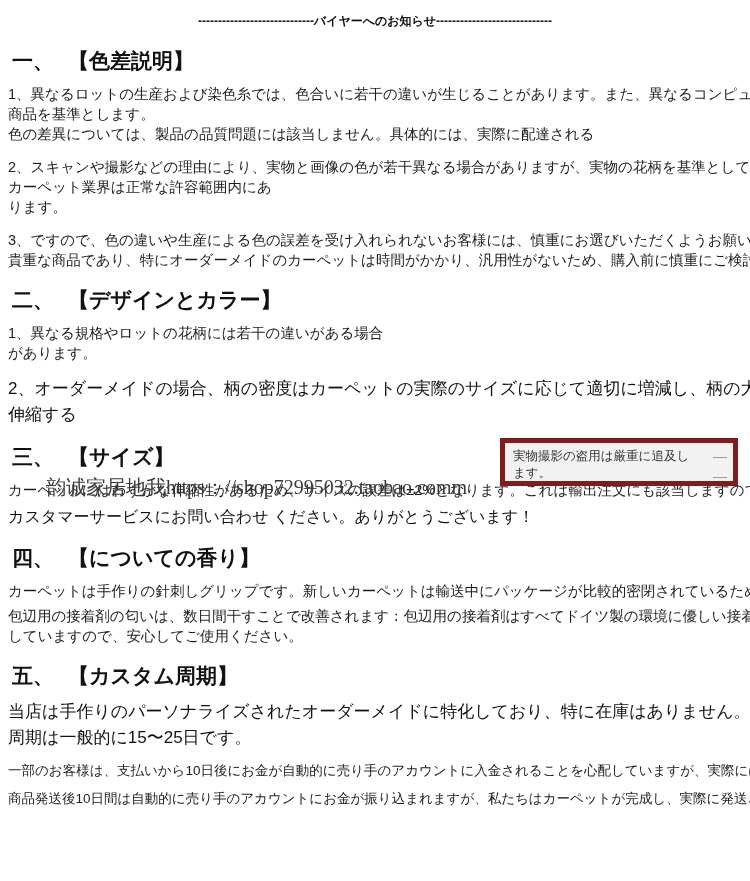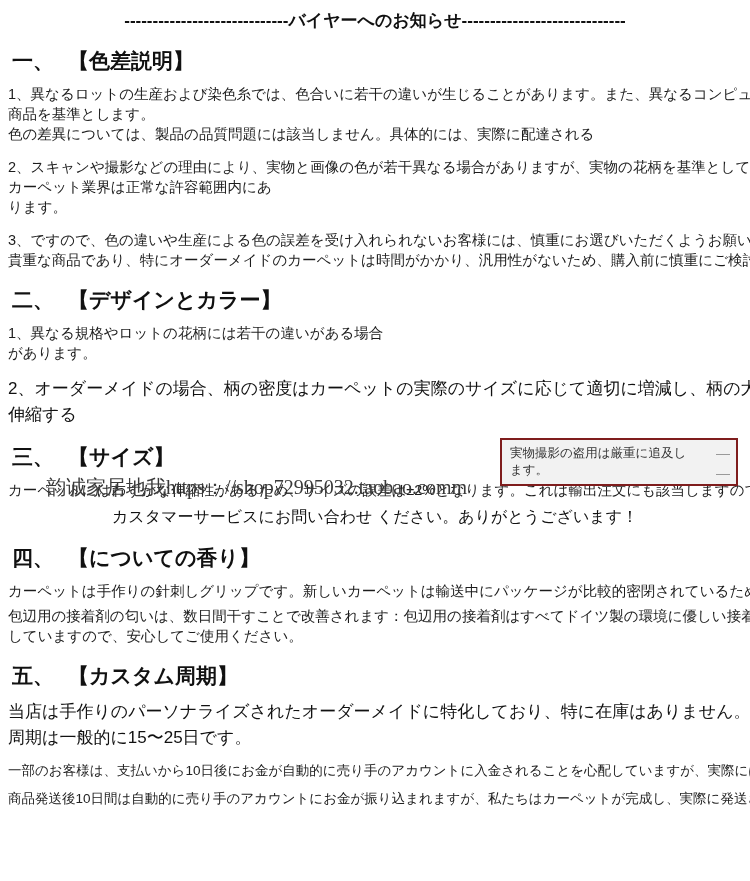--- a/index.html
+++ b/index.html
@@ -16,21 +16,21 @@
   }
   .page {
     position: relative;
     width: 750px;
     height: 881px;
     box-sizing: border-box;
     padding: 0 8px;
   }
   .banner {
     text-align: center;
-    font-size: 17px;
+    font-size: 12px;
     font-weight: bold;
     color: #111;
     letter-spacing: 0px;
     white-space: nowrap;
     overflow: hidden;
     margin-top: 10px;
     margin-bottom: 14px;
     line-height: 22px;
   }
   .section-heading {
@@ -64,21 +64,20 @@
   }
   .big .l2 {
     display: block;
   }
   .mid {
     font-size: 16px;
     line-height: 24px;
     color: #111;
     white-space: nowrap;
     margin: 0 0 10px 0;
-    text-align: center;
   }
   .small-note {
     font-size: 13.5px;
     line-height: 20px;
     color: #222;
     white-space: nowrap;
     margin: 0 0 8px 0;
   }
   .watermark {
     position: absolute;
@@ -89,21 +88,21 @@
     white-space: nowrap;
     font-family: "Liberation Serif", serif;
   }
   .overlay-box {
     position: absolute;
     left: 500px;
     top: 428px;
     width: 238px;
     height: 48px;
     background: #f2f2f2;
-    border: 2px solid #7f1d1d;
+    border: 5px solid #7f1d1d;
     box-sizing: border-box;
     padding: 5px 8px;
     font-size: 12.5px;
     line-height: 17px;
     color: #333;
     overflow: hidden;
   }
   .overlay-box .dash {
     position: absolute;
     right: 6px;

